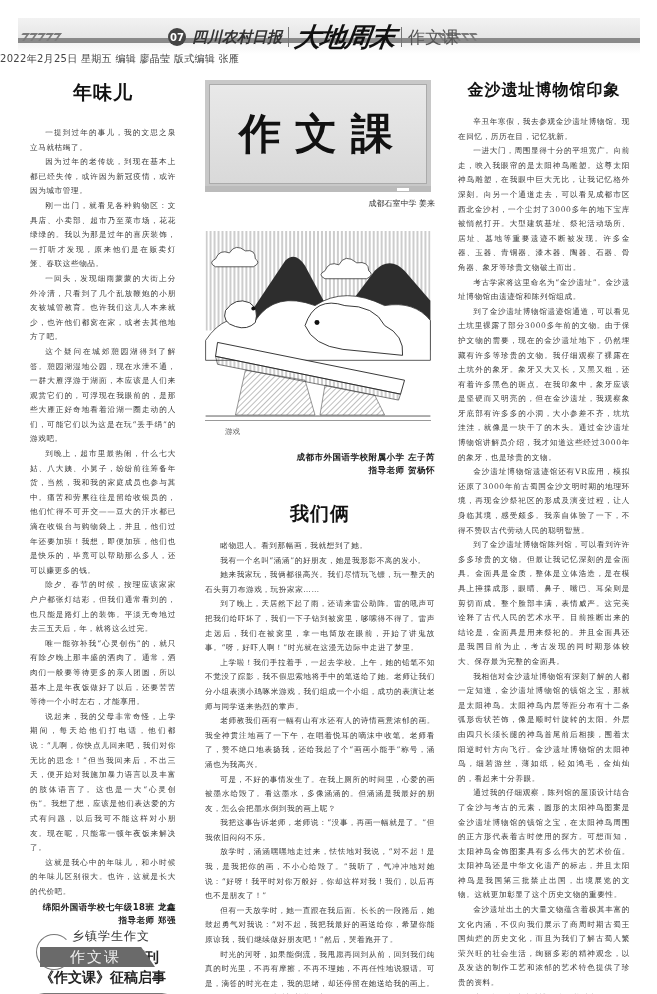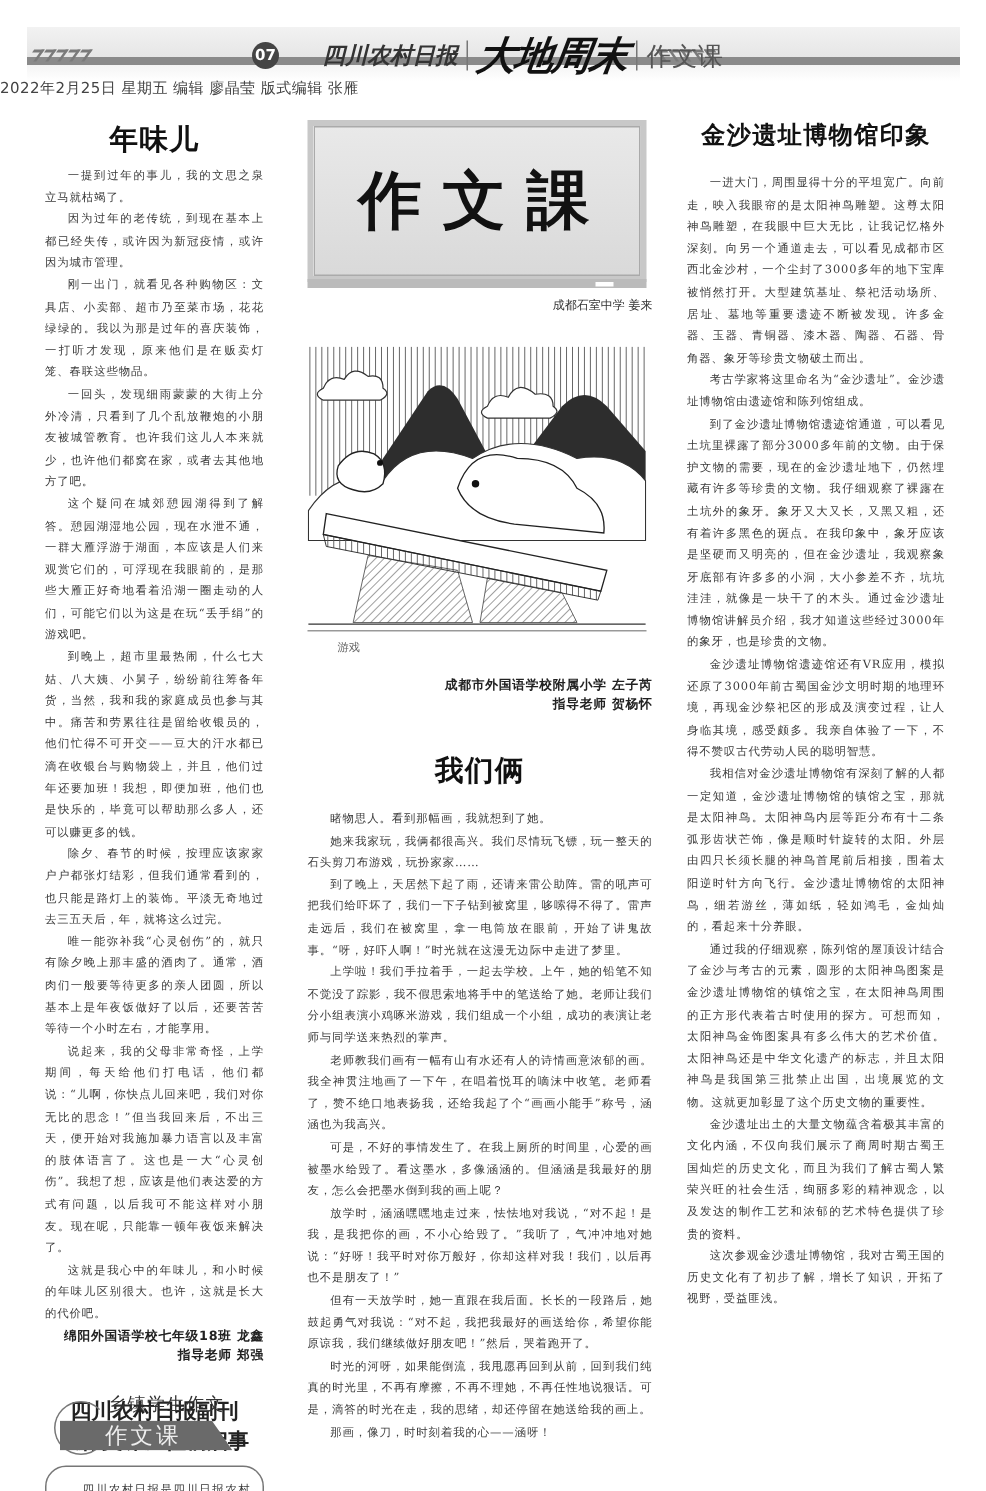--- a/index.html
+++ b/index.html
@@ -11,21 +11,21 @@
     background: linear-gradient(to bottom, #f2f2f2 0%, #e6e6e6 55%, #8a8a8a 55%, #8a8a8a 70%, #f4f4f4 70%, #ffffff 100%); }
   .banner-right { left: 440px; width: 200px; }
   .wheat { position: absolute; top: 26px; height: 10px; width: 60px; }
   .wheat-left { left: 20px; }
   .wheat-right { left: 440px; }
   .wheat span { display: inline-block; width: 7px; height: 8px; border-top: 2px solid #7a7a7a; border-right: 2px solid #7a7a7a; transform: skewX(-35deg); margin-right: 1px; }
   .wheat-right span { transform: skewX(35deg); border-right: none; border-left: 2px solid #7a7a7a; }
 
   .masthead { position: absolute; left: 168px; top: 22px; height: 30px; display: flex; align-items: center; gap: 6px; }
   .page-badge { width: 18px; height: 18px; border-radius: 50%; background: #444; color: #fff; font: bold 10px "DejaVu Sans", sans-serif; display: flex; align-items: center; justify-content: center; text-align: center; }
-  .paper-name { font: italic bold 15px "DejaVu Serif", serif; color: #333; letter-spacing: 0px; margin-left: 23px; }
+  .paper-name { font: italic bold 15px "DejaVu Serif", serif; color: #333; letter-spacing: 0px; }
   .vsep { width: 1px; height: 20px; background: #777; }
   .supplement-name { font: italic 900 26px "DejaVu Serif", serif; color: #111; letter-spacing: -1px; transform: skewX(-8deg); }
   .section-name { font: 17px "DejaVu Sans", sans-serif; color: #555; }
   .dateline { position: absolute; left: 0; width: 657px; top: 52px; text-align: left; font: 10px "DejaVu Sans", sans-serif; color: #444; letter-spacing: 0.3px; }
 
   
   .col { position: absolute; }
   .col-left { left: 30px; top: 80px; width: 146px; }
   .col-mid { left: 205px; top: 80px; width: 230px; }
   .col-right { left: 458px; top: 80px; width: 172px; }
@@ -75,21 +75,21 @@
   <div class="paper-name">四川农村日报</div>
   <div class="vsep"></div>
   <div class="supplement-name">大地周末</div>
   <div class="vsep"></div>
   <div class="section-name">作文课</div>
 </div>
 <div class="dateline">2022年2月25日  星期五  编辑 廖晶莹  版式编辑 张雁</div>
 
 <div class="col col-left">
   <div class="article-title">年味儿</div>
-  <div class="body-text" style="margin-top:4px;">
+  <div class="body-text" style="margin-top:20px;">
     <p>一提到过年的事儿，我的文思之泉立马就枯竭了。</p>
     <p>因为过年的老传统，到现在基本上都已经失传，或许因为新冠疫情，或许因为城市管理。</p>
     <p>刚一出门，就看见各种购物区：文具店、小卖部、超市乃至菜市场，花花绿绿的。我以为那是过年的喜庆装饰，一打听才发现，原来他们是在贩卖灯笼、春联这些物品。</p>
     <p>一回头，发现细雨蒙蒙的大街上分外冷清，只看到了几个乱放鞭炮的小朋友被城管教育。也许我们这儿人本来就少，也许他们都窝在家，或者去其他地方了吧。</p>
     <p>这个疑问在城郊憩园湖得到了解答。憩园湖湿地公园，现在水泄不通，一群大雁浮游于湖面，本应该是人们来观赏它们的，可浮现在我眼前的，是那些大雁正好奇地看着沿湖一圈走动的人们，可能它们以为这是在玩“丢手绢”的游戏吧。</p>
     <p>到晚上，超市里最热闹，什么七大姑、八大姨、小舅子，纷纷前往筹备年货，当然，我和我的家庭成员也参与其中。痛苦和劳累往往是留给收银员的，他们忙得不可开交——豆大的汗水都已滴在收银台与购物袋上，并且，他们过年还要加班！我想，即便加班，他们也是快乐的，毕竟可以帮助那么多人，还可以赚更多的钱。</p>
     <p>除夕、春节的时候，按理应该家家户户都张灯结彩，但我们通常看到的，也只能是路灯上的装饰。平淡无奇地过去三五天后，年，就将这么过完。</p>
     <p>唯一能弥补我“心灵创伤”的，就只有除夕晚上那丰盛的酒肉了。通常，酒肉们一般要等待更多的亲人团圆，所以基本上是年夜饭做好了以后，还要苦苦等待一个小时左右，才能享用。</p>
     <p>说起来，我的父母非常奇怪，上学期间，每天给他们打电话，他们都说：“儿啊，你快点儿回来吧，我们对你无比的思念！”但当我回来后，不出三天，便开始对我施加暴力语言以及丰富的肢体语言了。这也是一大“心灵创伤”。我想了想，应该是他们表达爱的方式有问题，以后我可不能这样对小朋友。现在呢，只能靠一顿年夜饭来解决了。</p>
     <p>这就是我心中的年味儿，和小时候的年味儿区别很大。也许，这就是长大的代价吧。</p>
@@ -152,39 +152,43 @@
   </div>
   <div class="drawing-caption">游戏</div>
   <div class="byline" style="margin-top:14px;">
     <div>成都市外国语学校附属小学  左子芮</div>
     <div>指导老师  贺杨怀</div>
   </div>
 
   <div class="article-title mid-title">我们俩</div>
   <div class="body-text mid-body">
     <p>睹物思人。看到那幅画，我就想到了她。</p>
+    <p>我有一个名叫“涵涵”的好朋友，她是我形影不离的发小。</p>
     <p>她来我家玩，我俩都很高兴。我们尽情玩飞镖，玩一整天的石头剪刀布游戏，玩扮家家……</p>
     <p>到了晚上，天居然下起了雨，还请来雷公助阵。雷的吼声可把我们给吓坏了，我们一下子钻到被窝里，哆嗦得不得了。雷声走远后，我们在被窝里，拿一电筒放在眼前，开始了讲鬼故事。“呀，好吓人啊！”时光就在这漫无边际中走进了梦里。</p>
     <p>上学啦！我们手拉着手，一起去学校。上午，她的铅笔不知不觉没了踪影，我不假思索地将手中的笔送给了她。老师让我们分小组表演小鸡啄米游戏，我们组成一个小组，成功的表演让老师与同学送来热烈的掌声。</p>
     <p>老师教我们画有一幅有山有水还有人的诗情画意浓郁的画。我全神贯注地画了一下午，在唱着悦耳的嘀沫中收笔。老师看了，赞不绝口地表扬我，还给我起了个“画画小能手”称号，涵涵也为我高兴。</p>
     <p>可是，不好的事情发生了。在我上厕所的时间里，心爱的画被墨水给毁了。看这墨水，多像涵涵的。但涵涵是我最好的朋友，怎么会把墨水倒到我的画上呢？</p>
+    <p>我把这事告诉老师，老师说：“没事，再画一幅就是了。”但我依旧闷闷不乐。</p>
     <p>放学时，涵涵嘿嘿地走过来，怯怯地对我说，“对不起！是我，是我把你的画，不小心给毁了。”我听了，气冲冲地对她说：“好呀！我平时对你万般好，你却这样对我！我们，以后再也不是朋友了！”</p>
     <p>但有一天放学时，她一直跟在我后面。长长的一段路后，她鼓起勇气对我说：“对不起，我把我最好的画送给你，希望你能原谅我，我们继续做好朋友吧！”然后，哭着跑开了。</p>
     <p>时光的河呀，如果能倒流，我甩愿再回到从前，回到我们纯真的时光里，不再有摩擦，不再不理她，不再任性地说狠话。可是，滴答的时光在走，我的思绪，却还停留在她送给我的画上。</p>
     <p>那画，像刀，时时刻着我的心——涵呀！</p>
   </div>
 
 </div>
 
 <div class="col col-right">
   <div class="article-title" style="font-size:16px;">金沙遗址博物馆印象</div>
   <div class="body-text" style="margin-top:14px;">
+    <p>辛丑年寒假，我去参观金沙遗址博物馆。现在回忆，历历在目，记忆犹新。</p>
     <p>一进大门，周围显得十分的平坦宽广。向前走，映入我眼帘的是太阳神鸟雕塑。这尊太阳神鸟雕塑，在我眼中巨大无比，让我记忆格外深刻。向另一个通道走去，可以看见成都市区西北金沙村，一个尘封了3000多年的地下宝库被悄然打开。大型建筑基址、祭祀活动场所、居址、墓地等重要遗迹不断被发现。许多金器、玉器、青铜器、漆木器、陶器、石器、骨角器、象牙等珍贵文物破土而出。</p>
     <p>考古学家将这里命名为“金沙遗址”。金沙遗址博物馆由遗迹馆和陈列馆组成。</p>
     <p>到了金沙遗址博物馆遗迹馆通道，可以看见土坑里裸露了部分3000多年前的文物。由于保护文物的需要，现在的金沙遗址地下，仍然埋藏有许多等珍贵的文物。我仔细观察了裸露在土坑外的象牙。象牙又大又长，又黑又粗，还有着许多黑色的斑点。在我印象中，象牙应该是坚硬而又明亮的，但在金沙遗址，我观察象牙底部有许多多的小洞，大小参差不齐，坑坑洼洼，就像是一块干了的木头。通过金沙遗址博物馆讲解员介绍，我才知道这些经过3000年的象牙，也是珍贵的文物。</p>
     <p>金沙遗址博物馆遗迹馆还有VR应用，模拟还原了3000年前古蜀国金沙文明时期的地理环境，再现金沙祭祀区的形成及演变过程，让人身临其境，感受颇多。我亲自体验了一下，不得不赞叹古代劳动人民的聪明智慧。</p>
+    <p>到了金沙遗址博物馆陈列馆，可以看到许许多多珍贵的文物。但最让我记忆深刻的是金面具。金面具是金质，整体是立体浩造，是在模具上捶揲成形，眼睛、鼻子、嘴巴、耳朵则是剪切而成。整个脸部丰满，表情威严。这完美诠释了古代人民的艺术水平。目前推断出来的结论是，金面具是用来祭祀的。并且金面具还是我国目前为止，考古发现的同时期形体较大、保存最为完整的金面具。</p>
     <p>我相信对金沙遗址博物馆有深刻了解的人都一定知道，金沙遗址博物馆的镇馆之宝，那就是太阳神鸟。太阳神鸟内层等距分布有十二条弧形齿状芒饰，像是顺时针旋转的太阳。外层由四只长须长腿的神鸟首尾前后相接，围着太阳逆时针方向飞行。金沙遗址博物馆的太阳神鸟，细若游丝，薄如纸，轻如鸿毛，金灿灿的，看起来十分养眼。</p>
     <p>通过我的仔细观察，陈列馆的屋顶设计结合了金沙与考古的元素，圆形的太阳神鸟图案是金沙遗址博物馆的镇馆之宝，在太阳神鸟周围的正方形代表着古时使用的探方。可想而知，太阳神鸟金饰图案具有多么伟大的艺术价值。太阳神鸟还是中华文化遗产的标志，并且太阳神鸟是我国第三批禁止出国，出境展览的文物。这就更加彰显了这个历史文物的重要性。</p>
     <p>金沙遗址出土的大量文物蕴含着极其丰富的文化内涵，不仅向我们展示了商周时期古蜀王国灿烂的历史文化，而且为我们了解古蜀人繁荣兴旺的社会生活，绚丽多彩的精神观念，以及发达的制作工艺和浓郁的艺术特色提供了珍贵的资料。</p>
     <p>这次参观金沙遗址博物馆，我对古蜀王国的历史文化有了初步了解，增长了知识，开拓了视野，受益匪浅。</p>
   </div>
 
 </div>
 
 </body></html>

